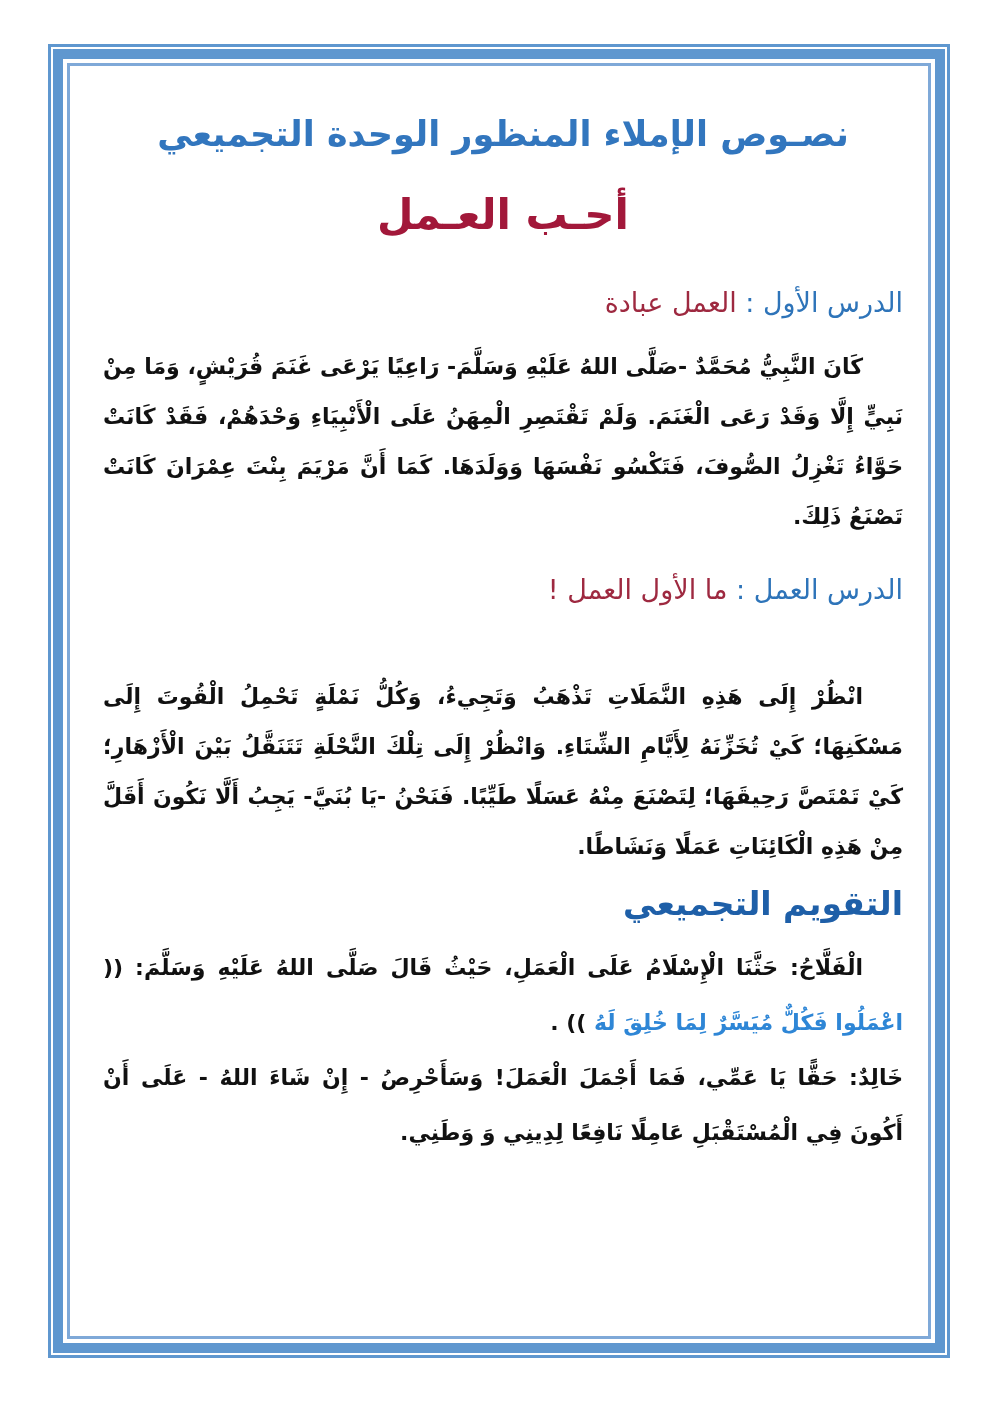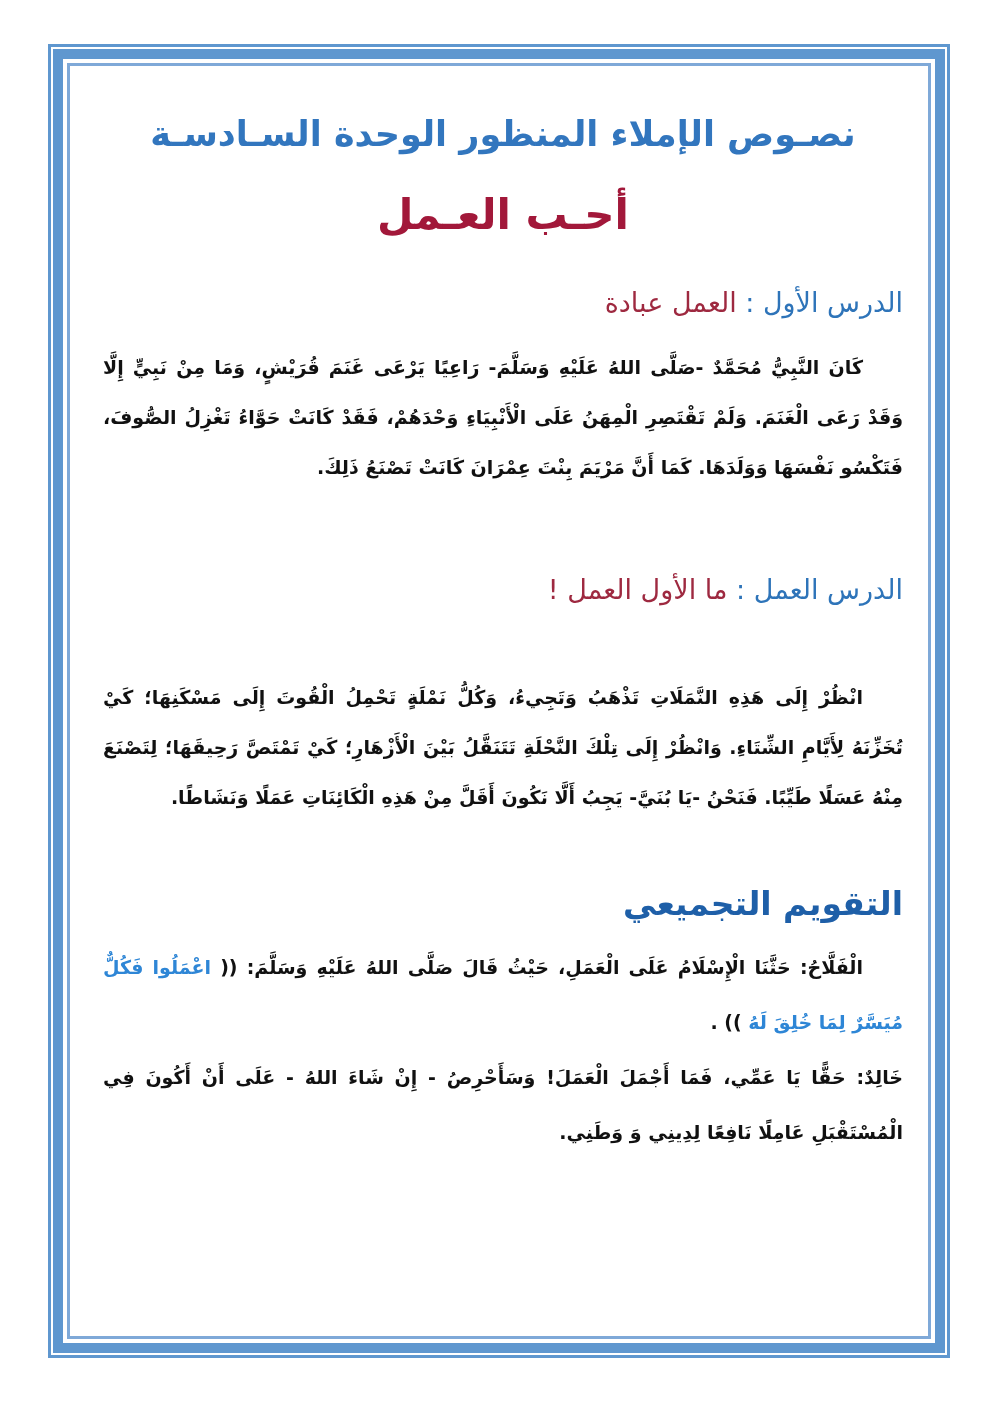--- a/index.html
+++ b/index.html
@@ -74,21 +74,21 @@
     margin: 0;
     text-align: right;
     font-size: 33px;
     font-weight: bold;
     color: var(--section-blue, #1E5FA8);
   }
   .par {
     position: absolute; right: 0; left: 0;
     margin: 0;
     text-align: justify;
-    font-size: 19px;
+    font-size: 22px;
     font-weight: bold;
     line-height: 50px;
     color: #111111;
   }
   .par.indent { text-indent: 40px; }
   #par-lesson1 { top: 342px; }
   #par-lesson2 { top: 672px; }
   #par-farmer  { top: 940px; line-height: 55px; }
   #par-khalid  { top: 1050px; line-height: 55px; }
   .quote-blue { color: var(--quote-blue, #2E86D6); }
@@ -97,21 +97,21 @@
 <body>
 
 <div class="frame-outer">
   <div class="frame-mid">
     <div class="frame-inner"></div>
   </div>
 </div>
 
 <div class="content">
 
-  <h1 class="doc-title">نصـوص الإملاء المنظور الوحدة السـادسـة</h1>
+  <h1 class="doc-title">نصـوص الإملاء المنظور الوحدة التجميعي</h1>
 
   <h2 class="doc-subtitle">أحـب العـمل</h2>
 
   <h3 class="lesson-heading" id="heading-lesson1">
     <span class="h-blue">الدرس الأول : </span><span class="h-red">العمل عبادة</span>
   </h3>
 
   <p class="par indent" id="par-lesson1">كَانَ النَّبِيُّ مُحَمَّدٌ -صَلَّى اللهُ عَلَيْهِ وَسَلَّمَ- رَاعِيًا يَرْعَى غَنَمَ قُرَيْشٍ، وَمَا مِنْ نَبِيٍّ إِلَّا وَقَدْ رَعَى الْغَنَمَ. وَلَمْ تَقْتَصِرِ الْمِهَنُ عَلَى الْأَنْبِيَاءِ وَحْدَهُمْ، فَقَدْ كَانَتْ حَوَّاءُ تَغْزِلُ الصُّوفَ، فَتَكْسُو نَفْسَهَا وَوَلَدَهَا. كَمَا أَنَّ مَرْيَمَ بِنْتَ عِمْرَانَ كَانَتْ تَصْنَعُ ذَلِكَ.</p>
 
   <h3 class="lesson-heading" id="heading-lesson2">

